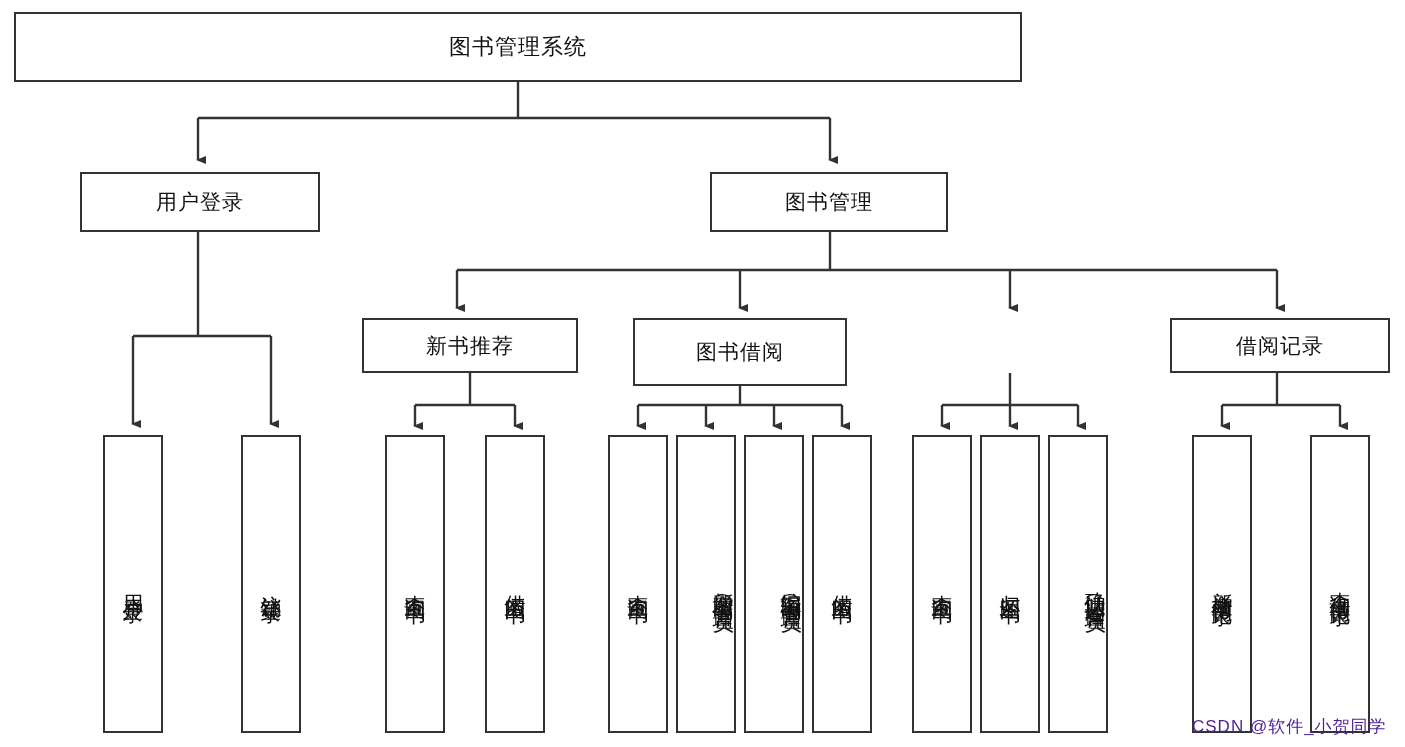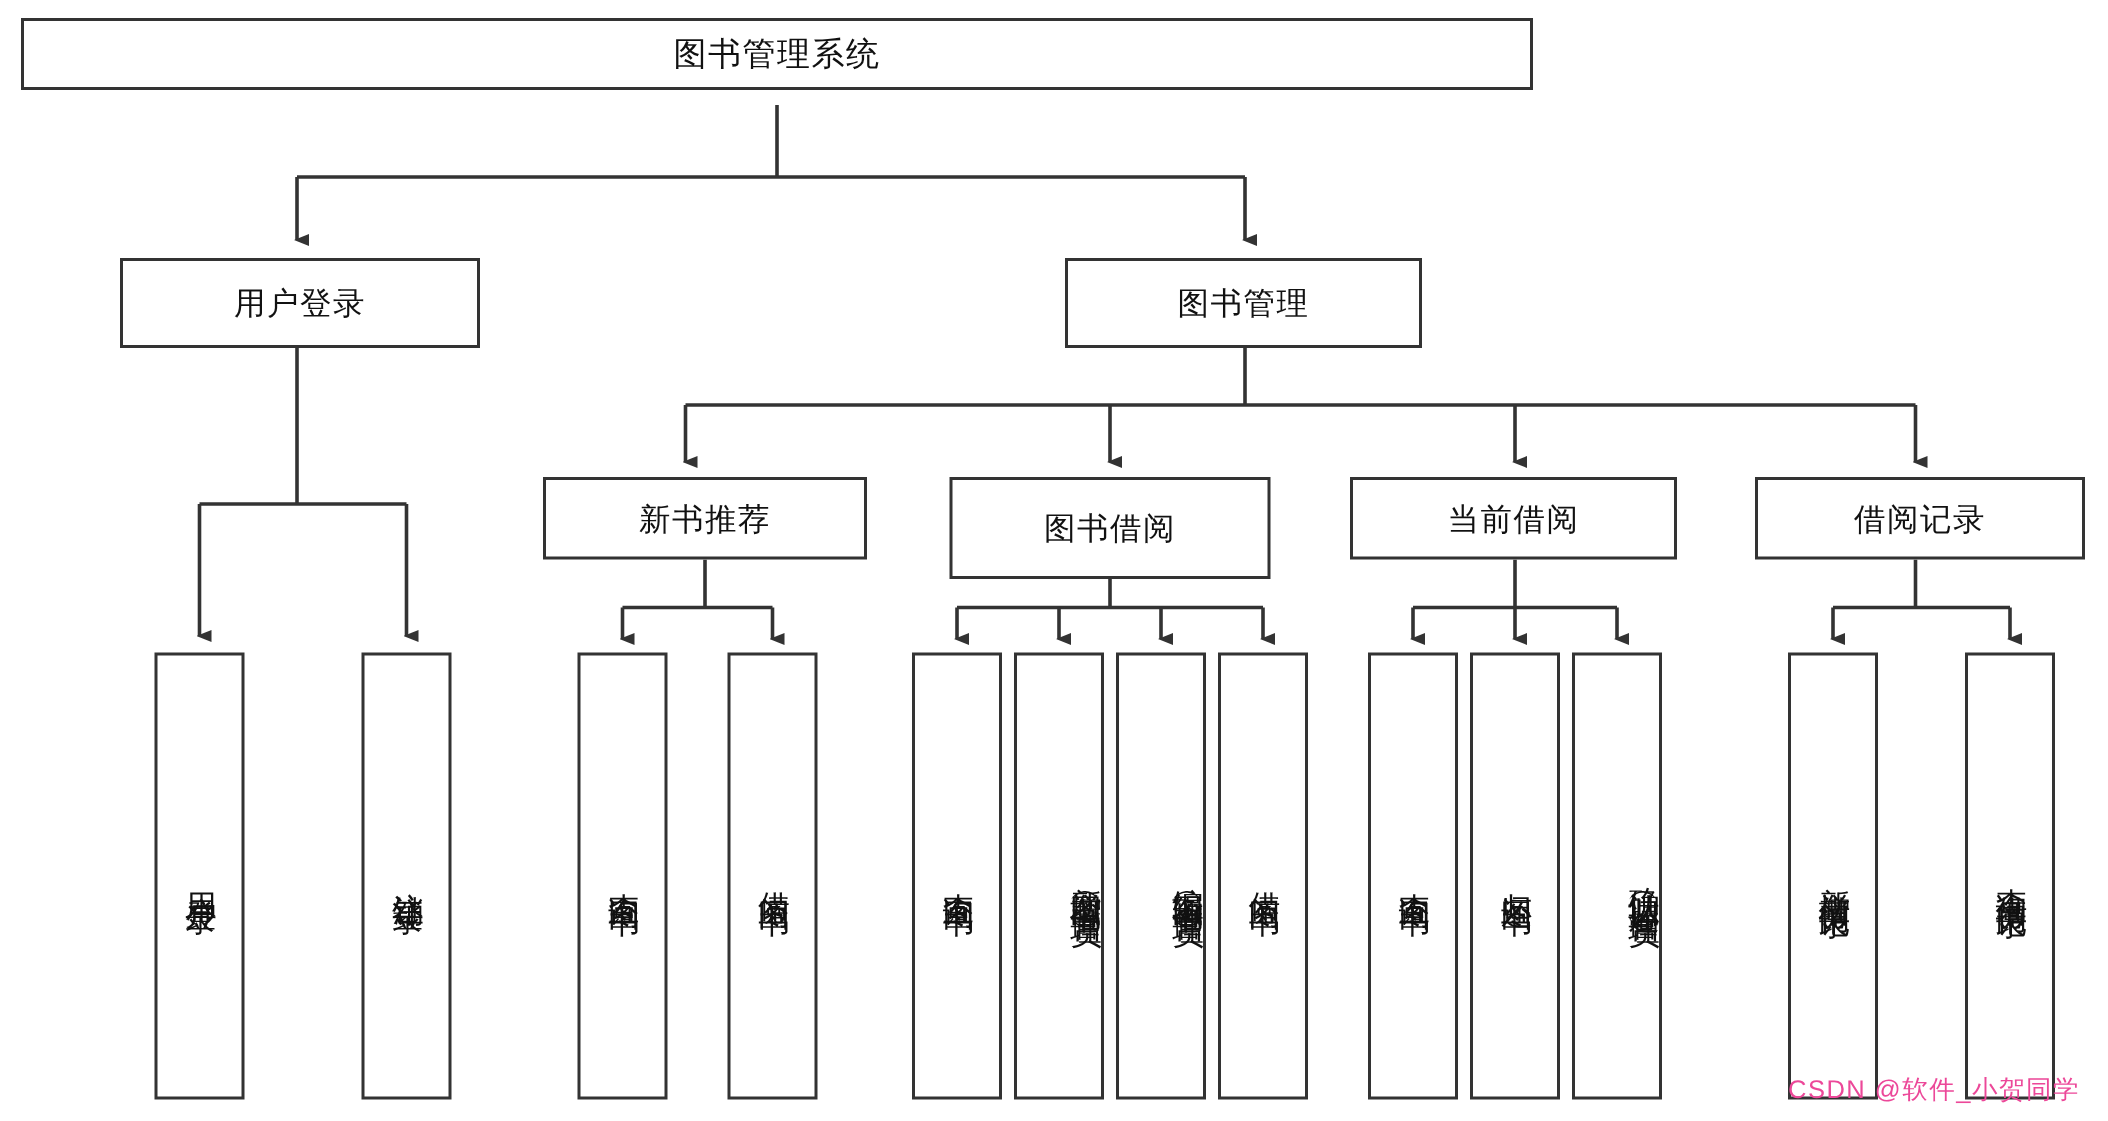--- a/index.html
+++ b/index.html
@@ -25,21 +25,21 @@
     letter-spacing:3px;
     align-items:flex-start;
     justify-content:center;
     padding-top:8px;
     line-height:1.05;
   }
   .node.leaf.centered{align-items:center;padding-top:0;}
   .watermark{
     position:absolute;
     font-size:17px;
-    color:#ec4899;
+    color:#4c1d95;
     letter-spacing:1px;
     white-space:nowrap;
     font-family:"Liberation Sans","DejaVu Sans",sans-serif;
   }
   svg.links{position:absolute;left:0;top:0;width:1405px;height:747px;pointer-events:none;}
 </style>
 </head>
 <body>
 
 <div id="diagram">
@@ -87,28 +87,27 @@
       <path d="M1010,405 L1010,426" marker-end="url(#arw)"></path>
       <path d="M1078,405 L1078,426" marker-end="url(#arw)"></path>
 
       <path d="M1277,373 L1277,405"></path>
       <path d="M1222,405 L1340,405"></path>
       <path d="M1222,405 L1222,426" marker-end="url(#arw)"></path>
       <path d="M1340,405 L1340,426" marker-end="url(#arw)"></path>
     </g>
   </svg>
 
-  <div class="node root" style="left:14px;top:12px;width:1008px;height:48px;">图书管理系统</div>
+  <div class="node root" style="left:14px;top:12px;width:1008px;height:70px;">图书管理系统</div>
 
   <div class="node horiz" style="left:80px;top:172px;width:240px;height:60px;">用户登录</div>
   <div class="node horiz" style="left:362px;top:318px;width:216px;height:55px;">新书推荐</div>
 
   <div class="node horiz" style="left:710px;top:172px;width:238px;height:60px;">图书管理</div>
   <div class="node horiz" style="left:633px;top:318px;width:214px;height:68px;">图书借阅</div>
-  <div class="node horiz" style="left:900px;top:318px;width:218px;height:55px;">当前借阅</div>
   <div class="node horiz" style="left:1170px;top:318px;width:220px;height:55px;">借阅记录</div>
 
   <div class="node leaf centered" style="left:103px;top:435px;width:60px;height:298px;">用户登录</div>
   <div class="node leaf centered" style="left:241px;top:435px;width:60px;height:298px;">注销登录</div>
 
   <div class="node leaf centered" style="left:385px;top:435px;width:60px;height:298px;">查询图书</div>
   <div class="node leaf centered" style="left:485px;top:435px;width:60px;height:298px;">借阅图书</div>
 
   <div class="node leaf centered" style="left:608px;top:435px;width:60px;height:298px;">查询图书</div>
   <div class="node leaf" style="left:676px;top:435px;width:60px;height:298px;">新增图书（管理员）</div>

